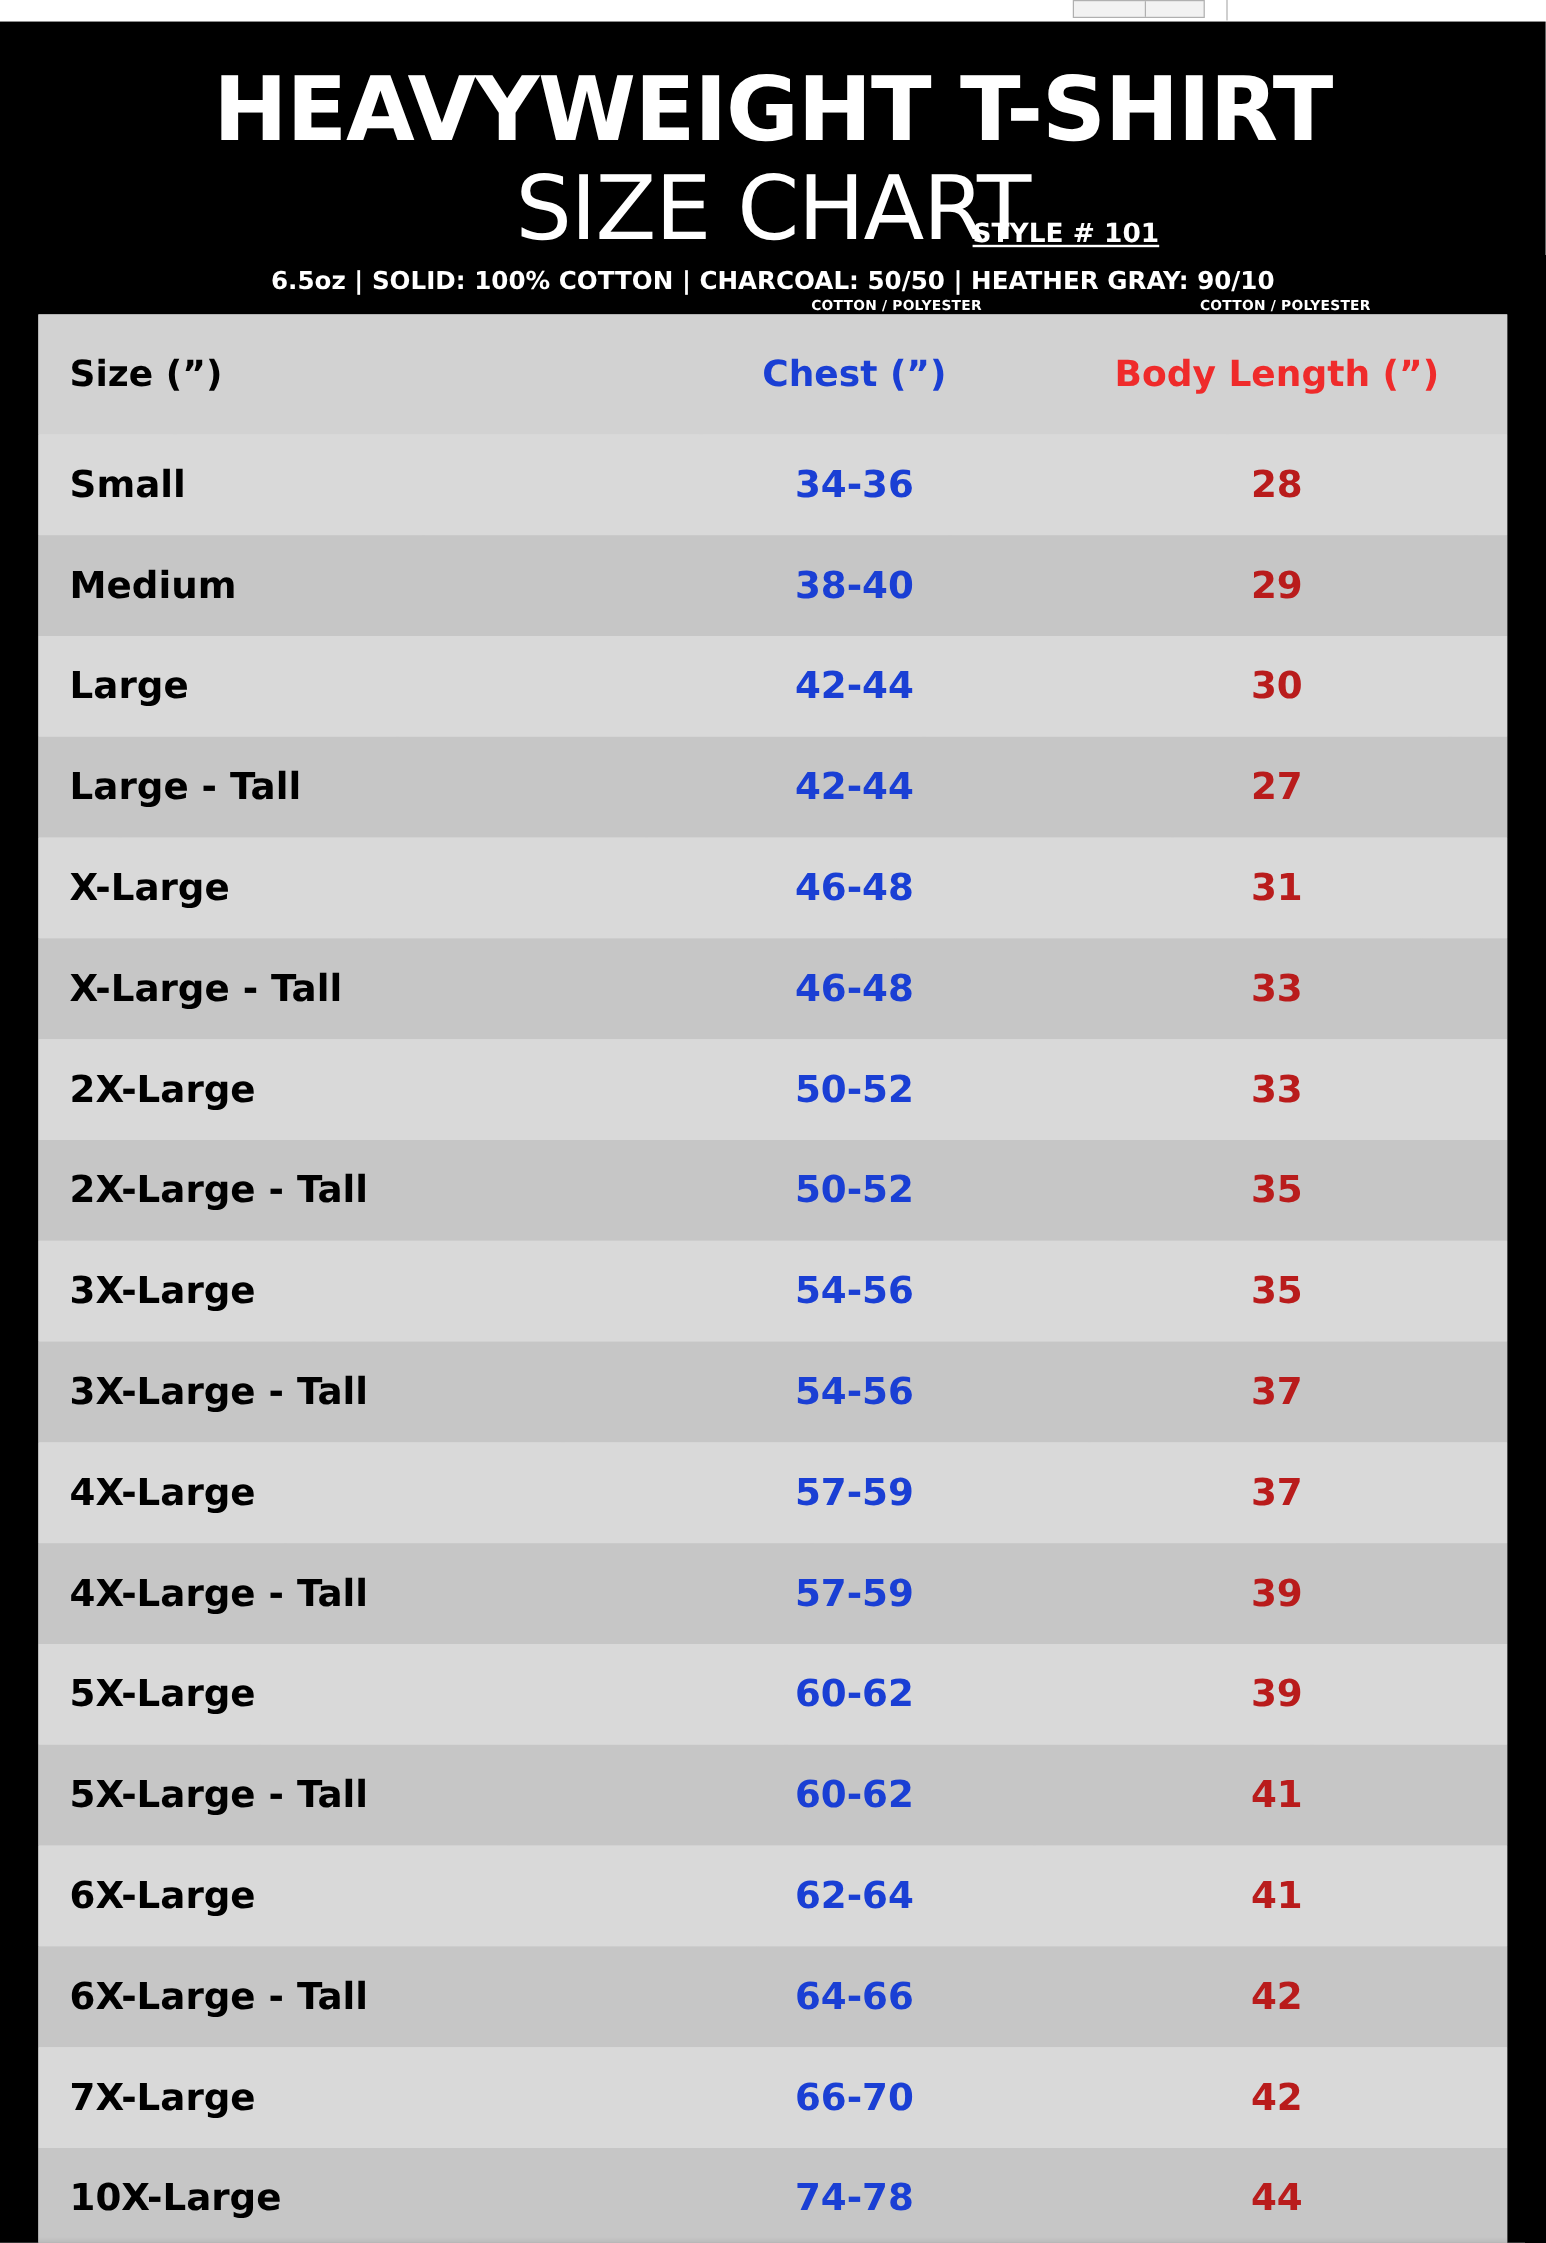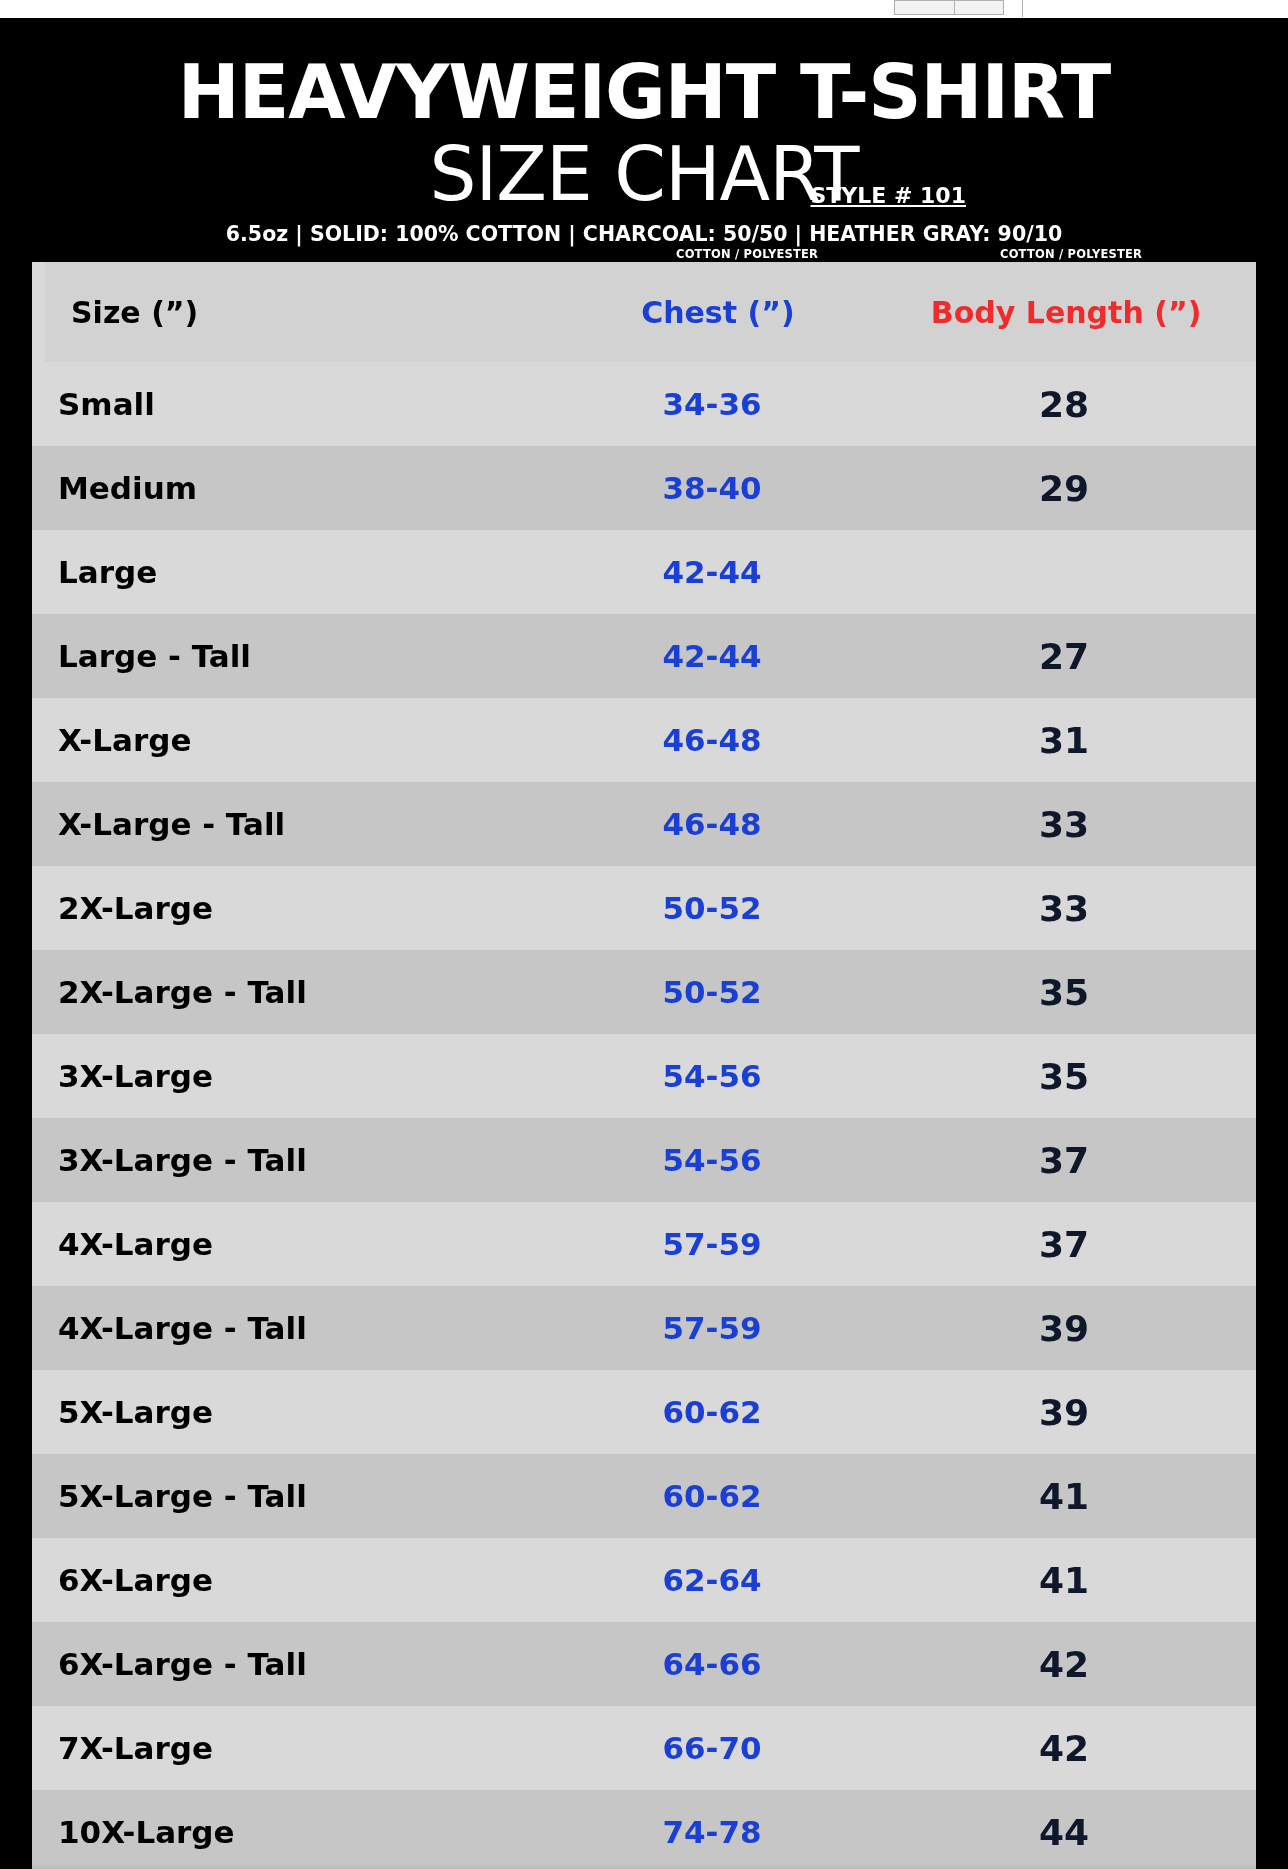--- a/index.html
+++ b/index.html
@@ -145,21 +145,20 @@
     align-items: center;
     height: 84px;
     background: #d9d9d9;
   }
   .row.alt {
     background: #c6c6c6;
   }
   .row.head {
     height: 100px;
     background: #d2d2d2;
-    margin-left: 13px;
   }
   .cell-size {
     width: 520px;
     padding-left: 26px;
     box-sizing: border-box;
     font-family: "DejaVu Sans", sans-serif;
     font-weight: 700;
     font-size: 31px;
     color: #000000;
     white-space: nowrap;
@@ -171,22 +170,22 @@
     font-weight: 700;
     font-size: 31px;
     color: #1a3fd4;
     white-space: nowrap;
   }
   .cell-length {
     width: 384px;
     text-align: center;
     font-family: "DejaVu Sans", sans-serif;
     font-weight: 700;
-    font-size: 36px;
-    color: #0f172a;
+    font-size: 31px;
+    color: #b91c1c;
     white-space: nowrap;
   }
   .row.head .cell-size {
     font-size: 30px;
     color: #000000;
   }
   .row.head .cell-chest {
     font-size: 30px;
     color: #1a3fd4;
   }
@@ -254,20 +253,21 @@
         <div class="cell-length">28</div>
       </div>
       <div class="row alt">
         <div class="cell-size">Medium</div>
         <div class="cell-chest">38-40</div>
         <div class="cell-length">29</div>
       </div>
       <div class="row">
         <div class="cell-size">Large</div>
         <div class="cell-chest">42-44</div>
+        <div class="cell-length">30</div>
       </div>
       <div class="row alt">
         <div class="cell-size">Large - Tall</div>
         <div class="cell-chest">42-44</div>
         <div class="cell-length">27</div>
       </div>
       <div class="row">
         <div class="cell-size">X-Large</div>
         <div class="cell-chest">46-48</div>
         <div class="cell-length">31</div>

